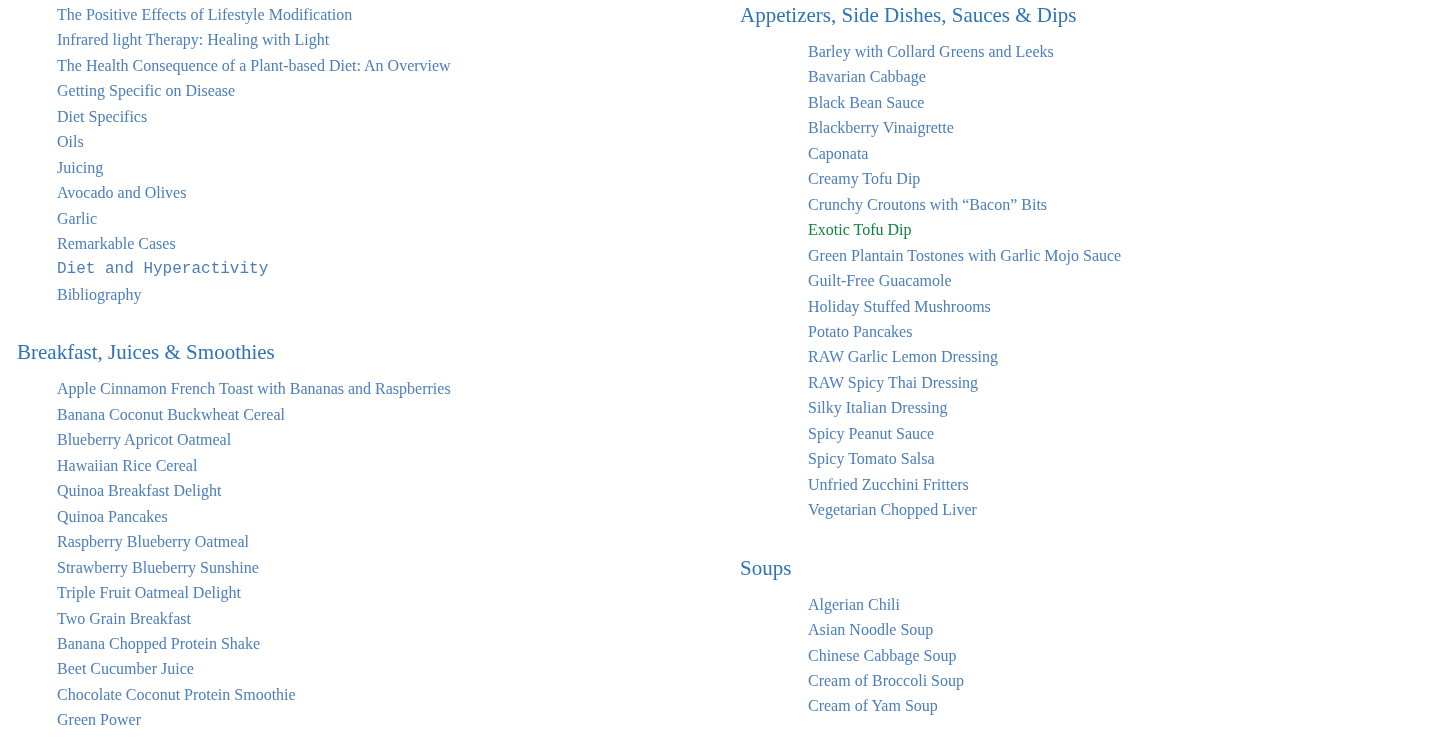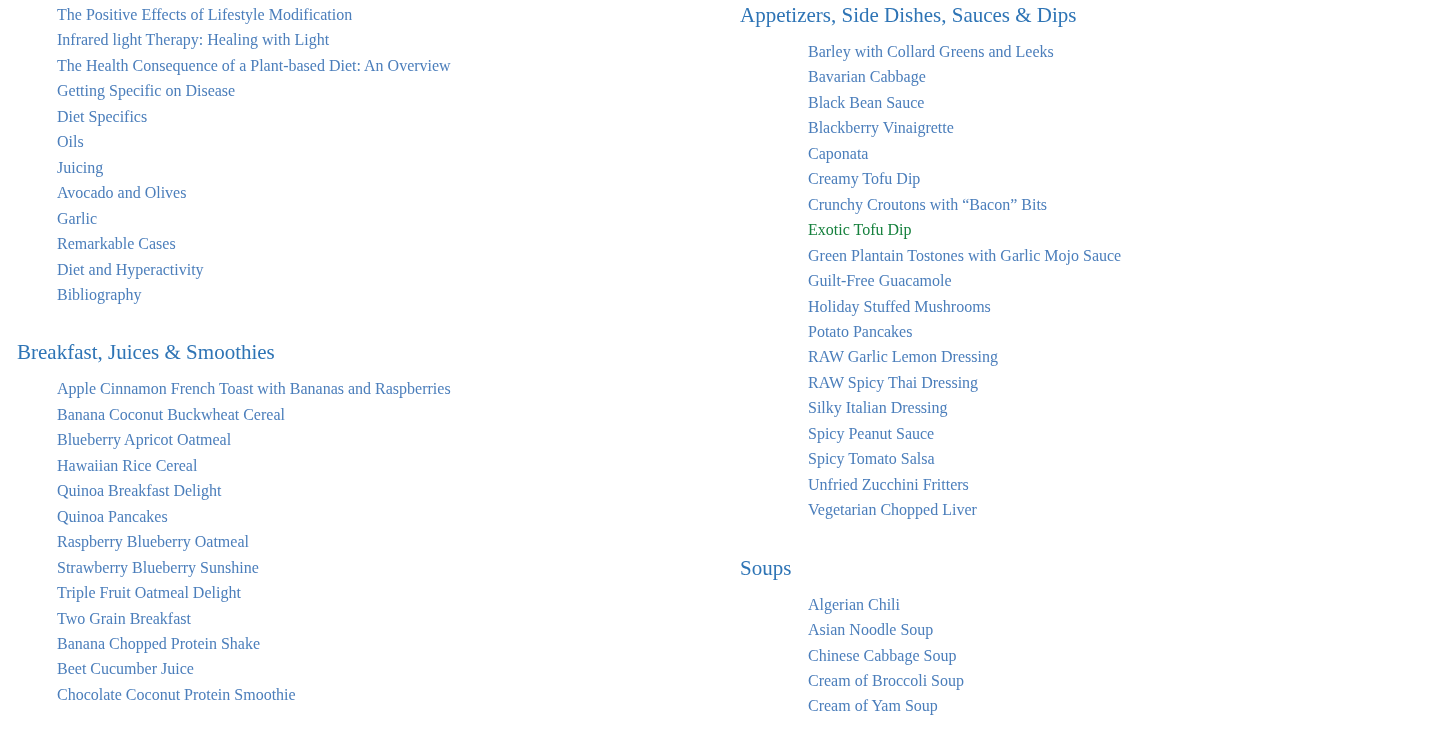--- a/index.html
+++ b/index.html
@@ -53,40 +53,41 @@
           <div class="toc-item" style="color: rgb(75, 126, 187);">The Positive Effects of Lifestyle Modification</div>
           <div class="toc-item" style="color: rgb(75, 126, 187);">Infrared light Therapy: Healing with Light</div>
           <div class="toc-item" style="color: rgb(75, 126, 187);">The Health Consequence of a Plant-based Diet: An Overview</div>
           <div class="toc-item" style="color: rgb(75, 126, 187);">Getting Specific on Disease</div>
           <div class="toc-item" style="color: rgb(75, 126, 187);">Diet Specifics</div>
           <div class="toc-item" style="color: rgb(75, 126, 187);">Oils</div>
           <div class="toc-item" style="color: rgb(75, 126, 187);">Juicing</div>
           <div class="toc-item" style="color: rgb(75, 126, 187);">Avocado and Olives</div>
           <div class="toc-item" style="color: rgb(75, 126, 187);">Garlic</div>
           <div class="toc-item" style="color: rgb(75, 126, 187);">Remarkable Cases</div>
-          <div class="toc-item" style="color: rgb(75, 126, 187);">Diet and Hyperactivity</div>
+          <div class="toc-item" style="color: rgb(75, 126, 187); font-family: Liberation Mono, monospace;">Diet and Hyperactivity</div>
           <div class="toc-item" style="color: rgb(75, 126, 187);">Bibliography</div>
         </div>
       </div>
       <div class="toc-section">
         <div class="toc-heading" style="color: rgb(46, 116, 181);">Breakfast, Juices &amp; Smoothies</div>
         <div class="toc-items after-heading">
           <div class="toc-item" style="color: rgb(75, 126, 187);">Apple Cinnamon French Toast with Bananas and Raspberries</div>
           <div class="toc-item" style="color: rgb(75, 126, 187);">Banana Coconut Buckwheat Cereal</div>
           <div class="toc-item" style="color: rgb(75, 126, 187);">Blueberry Apricot Oatmeal</div>
           <div class="toc-item" style="color: rgb(75, 126, 187);">Hawaiian Rice Cereal</div>
           <div class="toc-item" style="color: rgb(75, 126, 187);">Quinoa Breakfast Delight</div>
           <div class="toc-item" style="color: rgb(75, 126, 187);">Quinoa Pancakes</div>
           <div class="toc-item" style="color: rgb(75, 126, 187);">Raspberry Blueberry Oatmeal</div>
           <div class="toc-item" style="color: rgb(75, 126, 187);">Strawberry Blueberry Sunshine</div>
           <div class="toc-item" style="color: rgb(75, 126, 187);">Triple Fruit Oatmeal Delight</div>
           <div class="toc-item" style="color: rgb(75, 126, 187);">Two Grain Breakfast</div>
           <div class="toc-item" style="color: rgb(75, 126, 187);">Banana Chopped Protein Shake</div>
           <div class="toc-item" style="color: rgb(75, 126, 187);">Beet Cucumber Juice</div>
           <div class="toc-item" style="color: rgb(75, 126, 187);">Chocolate Coconut Protein Smoothie</div>
+          <div class="toc-item" style="color: rgb(75, 126, 187);">Green Power</div>
         </div>
       </div>
     </div>
   <div class="toc-column col-right">
       <div class="toc-section">
         <div class="toc-heading" style="color: rgb(46, 116, 181);">Appetizers, Side Dishes, Sauces &amp; Dips</div>
         <div class="toc-items after-heading">
           <div class="toc-item" style="color: rgb(75, 126, 187);">Barley with Collard Greens and Leeks</div>
           <div class="toc-item" style="color: rgb(75, 126, 187);">Bavarian Cabbage</div>
           <div class="toc-item" style="color: rgb(75, 126, 187);">Black Bean Sauce</div>

